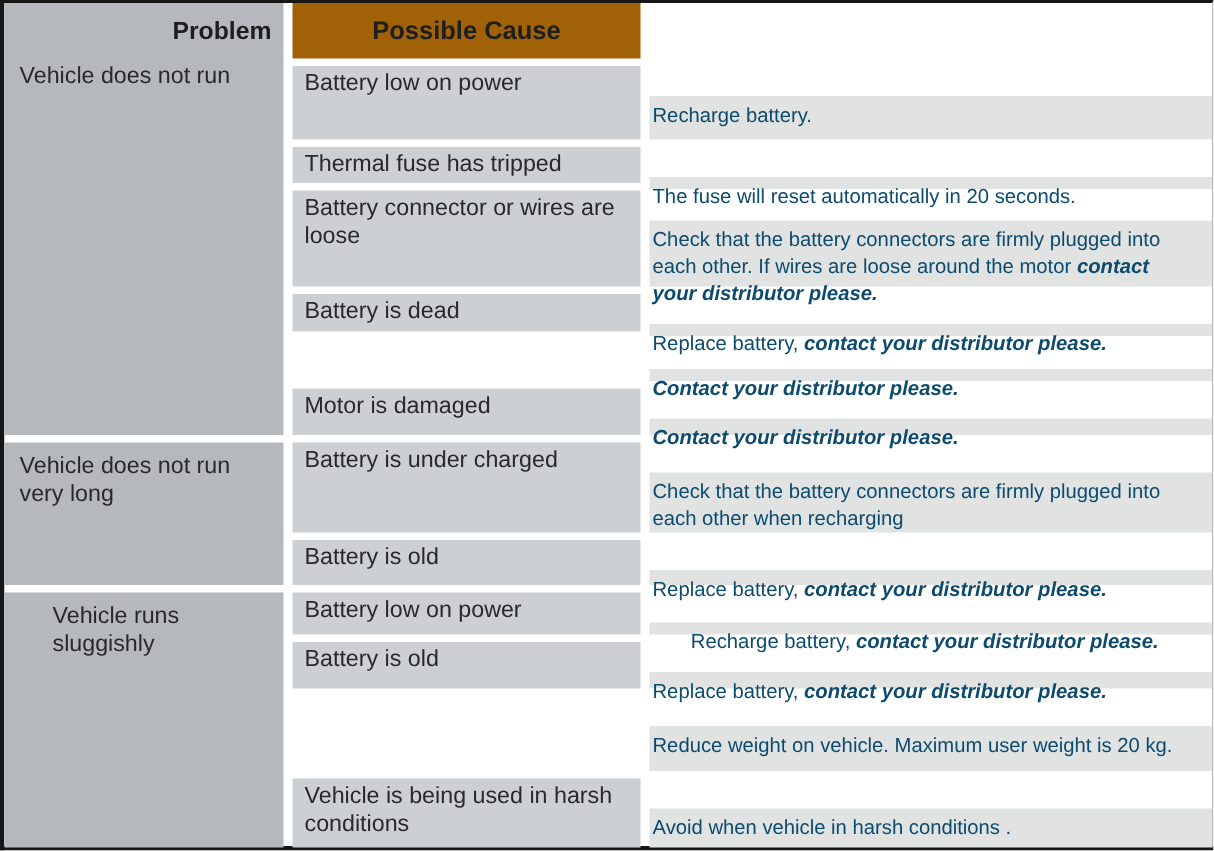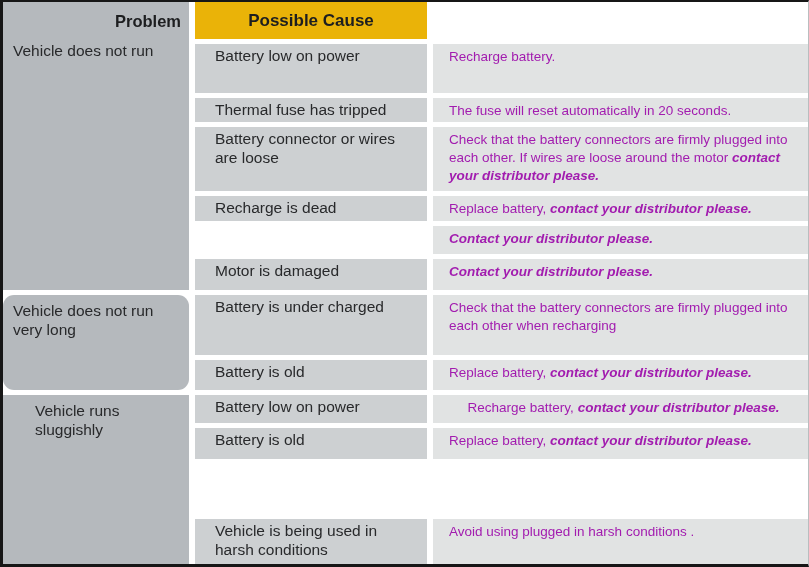--- a/index.html
+++ b/index.html
@@ -25,21 +25,21 @@
     column-gap: 6px;
     row-gap: 5px;
     background: #ffffff;
   }
   .hdr {
     font-weight: bold;
     font-size: 17px;
     color: #1d1e20;
     display: flex; align-items: center; justify-content: center;
   }
-  .cause-hdr { background: #eab308; grid-column: 2; grid-row: 1; }
+  .cause-hdr { background: #a16207; grid-column: 2; grid-row: 1; }
   .sol-hdr   { background: #dedfe0; grid-column: 3; grid-row: 1; }
   .problem-block {
     background: #b5b9bd;
     grid-column: 1;
     box-sizing: border-box;
     padding: 6px 8px 4px 10px;
     font-size: 15.5px;
     color: #28292b;
     line-height: 1.25;
   }
@@ -47,68 +47,70 @@
     font-weight: bold;
     font-size: 16.5px;
     text-align: right;
     color: #1d1e20;
     padding: 3px 0 9px 0;
   }
   .cause-cell {
     background: #cdd0d2;
     grid-column: 2;
     box-sizing: border-box;
-    padding: 3px 8px 3px 20px;
+    padding: 3px 8px 3px 8px;
     font-size: 15.5px;
     color: #28292b;
     line-height: 1.2;
   }
   .sol-cell {
     background: #e1e3e3;
     grid-column: 3;
     box-sizing: border-box;
-    padding: 4px 10px 4px 16px;
+    padding: 4px 10px 4px 2px;
     font-size: 13.5px;
-    color: #a21caf;
+    color: #0c4a6e;
     line-height: 1.32;
+    margin-top: 20px;
   }
   .bi { font-weight: bold; font-style: italic; }
 </style>
 </head>
 <body>
 
 <div class="table-wrap">
   <div class="grid">
     <div class="hdr cause-hdr">Possible Cause</div>
 
   <div class="problem-block" style="grid-row: 1 / span 7;">
         <div class="problem-title">Problem</div>
         <div class="problem-label">Vehicle does not run</div>
       </div>
       <div class="cause-cell" style="grid-row: 2;">Battery low on power</div>
       <div class="sol-cell" style="grid-row: 2;"><span class="n">Recharge battery.</span></div>
       <div class="cause-cell" style="grid-row: 3;">Thermal fuse has tripped</div>
       <div class="sol-cell" style="grid-row: 3;"><span class="n">The fuse will reset automatically in 20 seconds.</span></div>
       <div class="cause-cell" style="grid-row: 4;">Battery connector or wires are loose</div>
       <div class="sol-cell" style="grid-row: 4;"><span class="n">Check that the battery connectors are firmly plugged into each other. If wires are loose around the motor </span><span class="bi">contact your distributor please.</span></div>
-      <div class="cause-cell" style="grid-row: 5;">Recharge is dead</div>
+      <div class="cause-cell" style="grid-row: 5;">Battery is dead</div>
       <div class="sol-cell" style="grid-row: 5;"><span class="n">Replace battery, </span><span class="bi">contact your distributor please.</span></div>
       <div class="sol-cell" style="grid-row: 6;"><span class="bi">Contact your distributor please.</span></div>
       <div class="cause-cell" style="grid-row: 7;">Motor is damaged</div>
       <div class="sol-cell" style="grid-row: 7;"><span class="bi">Contact your distributor please.</span></div>
-      <div class="problem-block" style="grid-row: 8 / span 2; border-radius: 11px;">
+      <div class="problem-block" style="grid-row: 8 / span 2;">
         <div class="problem-label">Vehicle does not run very long</div>
       </div>
       <div class="cause-cell" style="grid-row: 8;">Battery is under charged</div>
       <div class="sol-cell" style="grid-row: 8;"><span class="n">Check that the battery connectors are firmly plugged into each other when recharging</span></div>
       <div class="cause-cell" style="grid-row: 9;">Battery is old</div>
       <div class="sol-cell" style="grid-row: 9;"><span class="n">Replace battery, </span><span class="bi">contact your distributor please.</span></div>
       <div class="problem-block" style="grid-row: 10 / span 4; padding-left: 32px;">
         <div class="problem-label">Vehicle runs sluggishly</div>
       </div>
       <div class="cause-cell" style="grid-row: 10;">Battery low on power</div>
       <div class="sol-cell" style="grid-row: 10; text-align: center;"><span class="n">Recharge battery, </span><span class="bi">contact your distributor please.</span></div>
       <div class="cause-cell" style="grid-row: 11;">Battery is old</div>
       <div class="sol-cell" style="grid-row: 11;"><span class="n">Replace battery, </span><span class="bi">contact your distributor please.</span></div>
+      <div class="sol-cell" style="grid-row: 12;"><span class="n">Reduce weight on vehicle. Maximum user weight is 20 kg.</span></div>
       <div class="cause-cell" style="grid-row: 13;">Vehicle is being used in harsh conditions</div>
-      <div class="sol-cell" style="grid-row: 13;"><span class="n">Avoid using plugged in harsh conditions .</span></div>
+      <div class="sol-cell" style="grid-row: 13;"><span class="n">Avoid when vehicle in harsh conditions .</span></div>
     </div>
 </div>
 
 </body></html>

